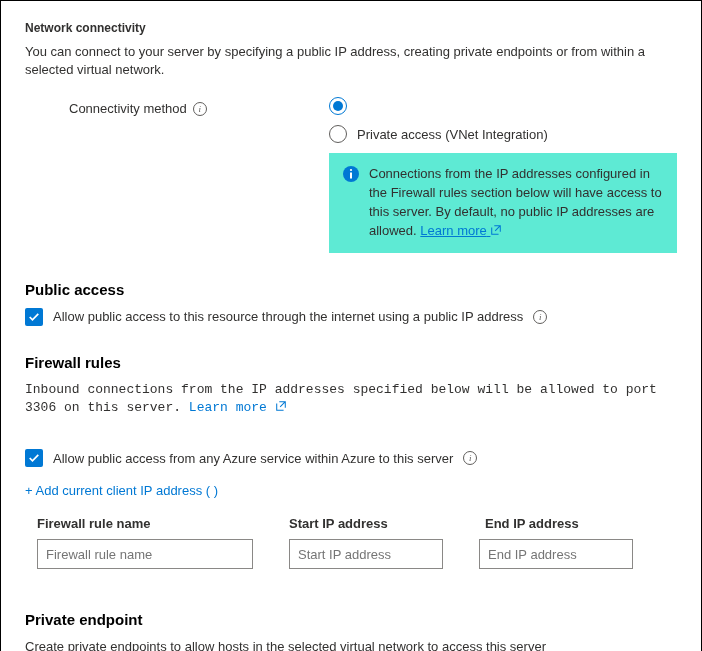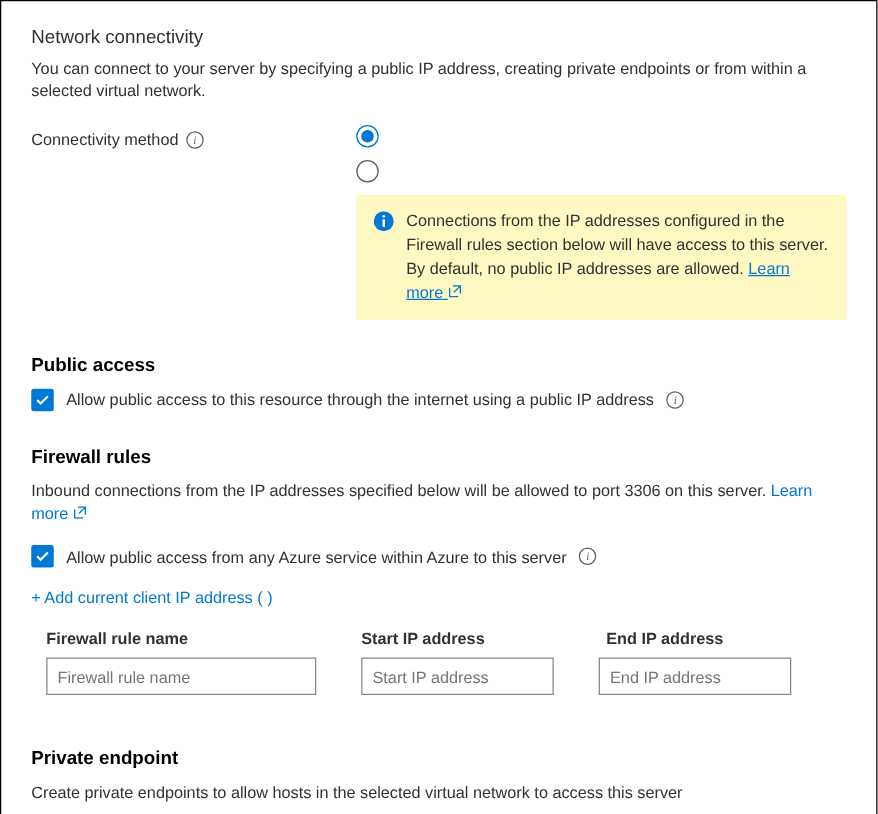--- a/index.html
+++ b/index.html
@@ -5,33 +5,33 @@
     * { box-sizing: border-box; margin: 0; padding: 0; }
     body {
       font-family: "Segoe UI", -apple-system, BlinkMacSystemFont, sans-serif;
       font-size: 13px;
       color: #323130;
       background: #fff;
       padding: 20px 24px;
       width: 702px;
       border: 1px solid #000;
     }
-    h2 { font-size: 15px; font-weight: 400; margin-bottom: 8px; color: #323130; }
+    h2 { font-size: 12px; font-weight: 700; margin-bottom: 8px; color: #323130; }
     h3 { font-size: 15px; font-weight: 600; margin-bottom: 10px; margin-top: 28px; color: #000000; }
     .desc { font-size: 13px; color: #323130; line-height: 1.4; margin-bottom: 18px; }
     .row { display: flex; align-items: flex-start; }
-    .label-col { width: 260px; display: flex; align-items: center; gap: 6px; padding-top: 4px; }
+    .label-col { width: 260px; display: flex; align-items: center; gap: 6px; padding-top: 4px; margin-left: 44px; }
     .field-col { flex: 1; }
     .radio-row { display: flex; align-items: center; gap: 10px; margin-bottom: 10px; }
     .radio { width: 18px; height: 18px; border-radius: 50%; border: 1px solid #605e5c; display: inline-flex; align-items: center; justify-content: center; cursor: pointer; flex-shrink: 0; }
     .radio.checked { border: 1.5px solid #0078d4; }
     .radio.checked::after { content: ""; width: 10px; height: 10px; border-radius: 50%; background: #0078d4; }
     .info-icon { width: 14px; height: 14px; border: 1px solid #605e5c; border-radius: 50%; display: inline-flex; align-items: center; justify-content: center; font-size: 9px; color: #605e5c; cursor: pointer; flex-shrink: 0; }
     .info-icon::before { content: "i"; font-style: italic; font-family: Georgia, serif; }
-    .info-banner { background: #fef9c3; padding: 12px 14px; display: flex; gap: 10px; margin-top: 10px; line-height: 1.45; font-size: 13px; }
+    .info-banner { background: #5eead4; padding: 12px 14px; display: flex; gap: 10px; margin-top: 10px; line-height: 1.45; font-size: 13px; }
     .info-banner-icon { width: 16px; height: 16px; flex-shrink: 0; margin-top: 1px; }
     .checkbox-row { display: flex; align-items: center; gap: 10px; margin-bottom: 6px; text-align: center; }
     .checkbox { width: 18px; height: 18px; background: #0078d4; border-radius: 2px; display: inline-flex; align-items: center; justify-content: center; cursor: pointer; flex-shrink: 0; }
     .checkbox svg { width: 12px; height: 12px; }
     .link { color: #0078d4; text-decoration: none; cursor: pointer; }
     .ext-icon { width: 12px; height: 12px; display: inline-block; vertical-align: -1px; }
     .add-links { display: flex; gap: 28px; margin: 16px 0 18px 0; text-align: right; }
     .table-head { display: flex; gap: 36px; margin-bottom: 8px; }
     .table-head > div { font-weight: 600; font-size: 13px; }
     .table-head > div:nth-child(1) { width: 228px; padding-left: 12px; }
@@ -54,20 +54,21 @@
   <div class="label-col">
     <span>Connectivity method</span>
     <span class="info-icon"></span>
   </div>
   <div class="field-col">
     <div class="radio-row">
       <span class="radio checked"></span>
     </div>
     <div class="radio-row">
       <span class="radio"></span>
+      <span>Private access (VNet Integration)</span>
     </div>
     <div class="info-banner">
       <svg class="info-banner-icon" viewBox="0 0 16 16">
           <circle cx="8" cy="8" r="8" fill="#0078d4"></circle>
           <rect x="7" y="6.5" width="2" height="6" fill="#fff"></rect>
           <circle cx="8" cy="4" r="1.1" fill="#fff"></circle>
         </svg>
       <div>
         <span>Connections from the IP addresses configured in the Firewall rules section below will have access to this server. By default, no public IP addresses are allowed. </span><a class="link under"><span>Learn more</span> <svg class="ext-icon" viewBox="0 0 14 14">
               <path d="M5 2h7v7M12 2L6 8M10 12H2V4" fill="none" stroke="#0078d4" stroke-width="1.2"></path>
@@ -82,21 +83,21 @@
   <span class="checkbox">
     <svg viewBox="0 0 14 14">
         <path d="M2 7l3.2 3.2L12 3.4" fill="none" stroke="#fff" stroke-width="2"></path>
       </svg>
   </span>
   <span>Allow public access to this resource through the internet using a public IP address</span>
   <span class="info-icon"></span>
 </div>
 
 <h3>Firewall rules</h3>
-<p class="desc" style="margin-bottom:16px;">
+<p class="desc" style="margin-bottom:32px;font-family:Liberation Mono, monospace;">
   <span>Inbound connections from the IP addresses specified below will be allowed to port 3306 on this server. </span><a class="link"><span>Learn more</span> <svg class="ext-icon" viewBox="0 0 14 14">
         <path d="M5 2h7v7M12 2L6 8M10 12H2V4" fill="none" stroke="#0078d4" stroke-width="1.2"></path>
       </svg></a>
 </p>
 <div class="checkbox-row" style="margin-bottom:4px;">
   <span class="checkbox">
     <svg viewBox="0 0 14 14">
         <path d="M2 7l3.2 3.2L12 3.4" fill="none" stroke="#fff" stroke-width="2"></path>
       </svg>
   </span>

